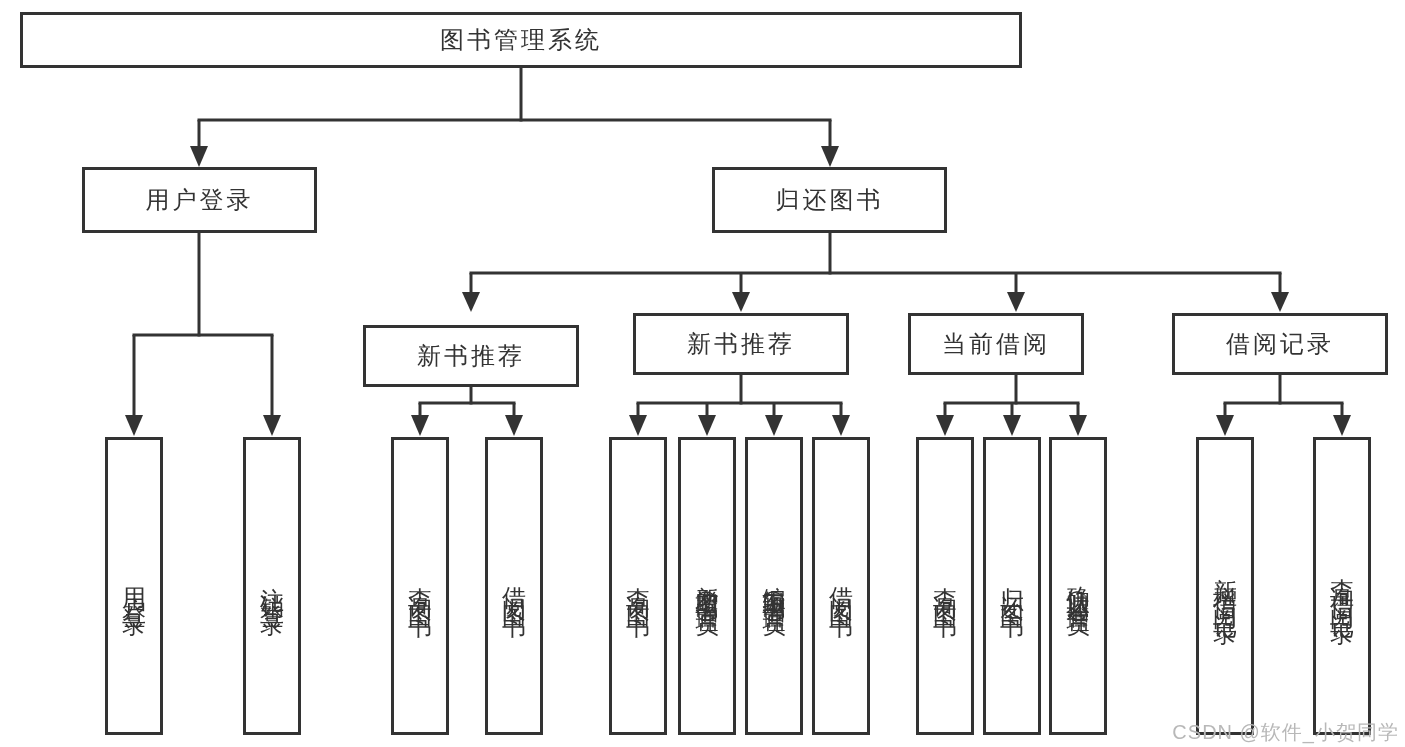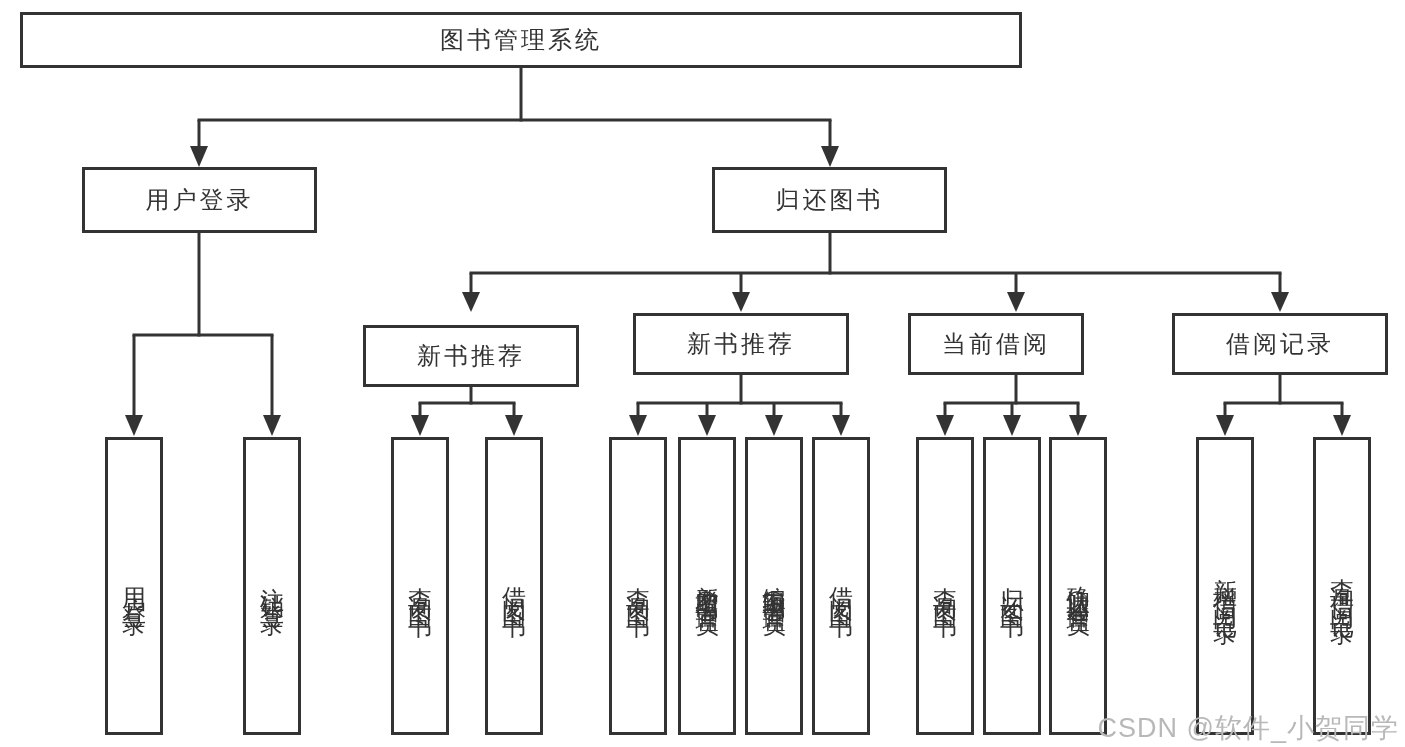--- a/index.html
+++ b/index.html
@@ -19,21 +19,21 @@
   }
   .h{font-size:24px;letter-spacing:3px;white-space:nowrap;}
   .root{font-size:24px;}
   .v{
     writing-mode:vertical-rl;text-orientation:mixed;
     font-size:24px;letter-spacing:9px;line-height:1;
   }
   .v.tight{letter-spacing:4px;font-size:23px;}
   .watermark{
     position:absolute;right:6px;bottom:1px;
-    color:var(--watermark,#b8b8b8);font-size:27px;letter-spacing:1px;
+    color:var(--watermark,#b8b8b8);font-size:20px;letter-spacing:1px;
     white-space:nowrap;
   }
 </style>
 </head>
 <body>
 
 <div class="stage">
 
   <svg class="wires" width="1405" height="747" viewBox="0 0 1405 747" aria-hidden="true">
 

